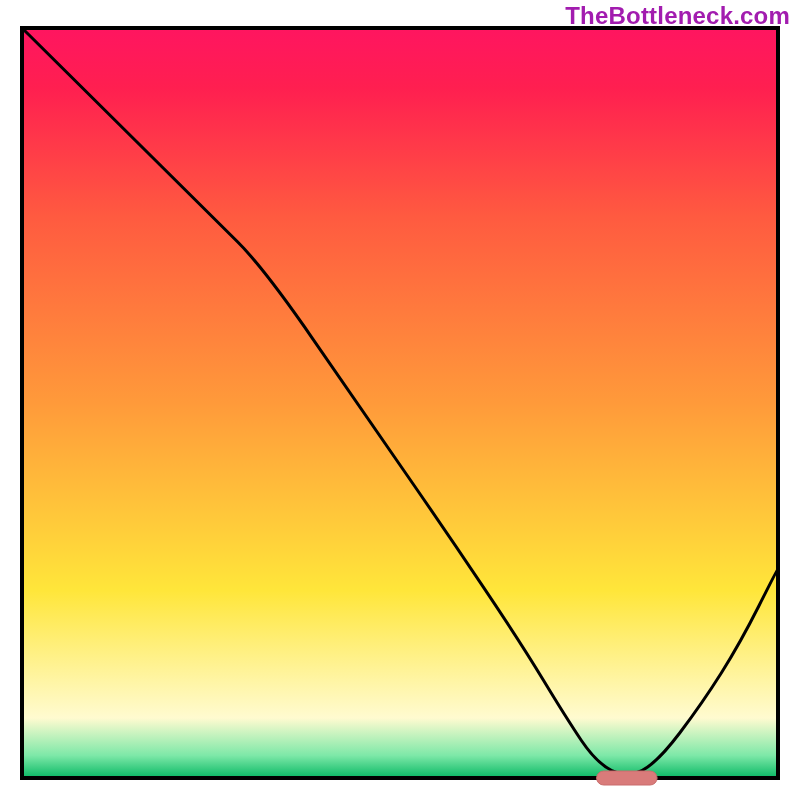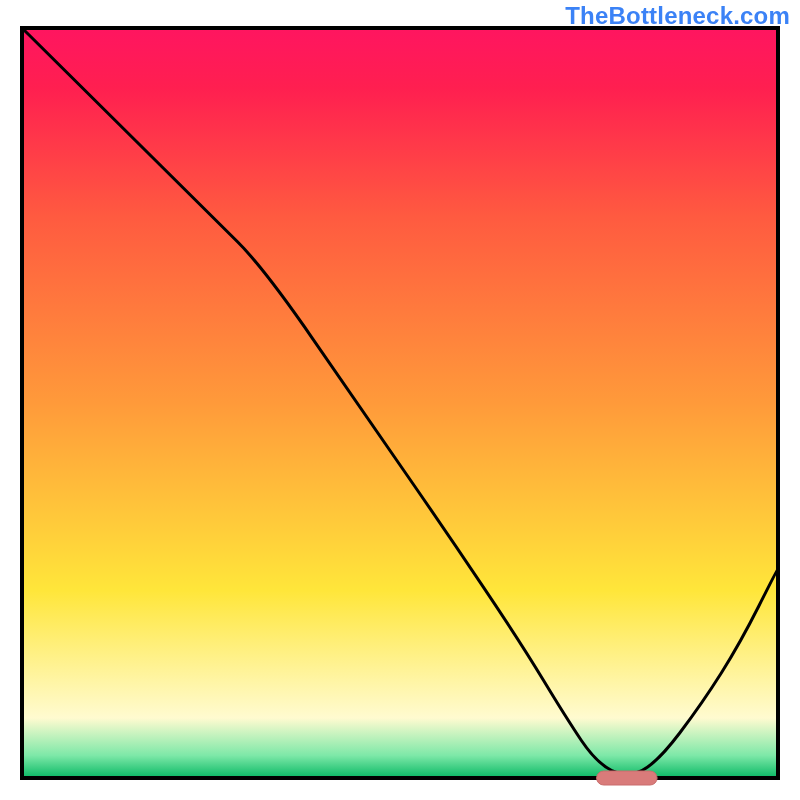--- a/index.html
+++ b/index.html
@@ -15,21 +15,21 @@
     position: relative;
     width: 800px;
     height: 800px;
   }
   .watermark {
     position: absolute;
     top: 2px;
     right: 10px;
     font-size: 24px;
     font-weight: 600;
-    color: #3b82f6;
+    color: #a21caf;
     letter-spacing: 0.2px;
   }
   svg {
     display: block;
     position: absolute;
     left: 0;
     top: 0;
   }
 </style>
 </head>

